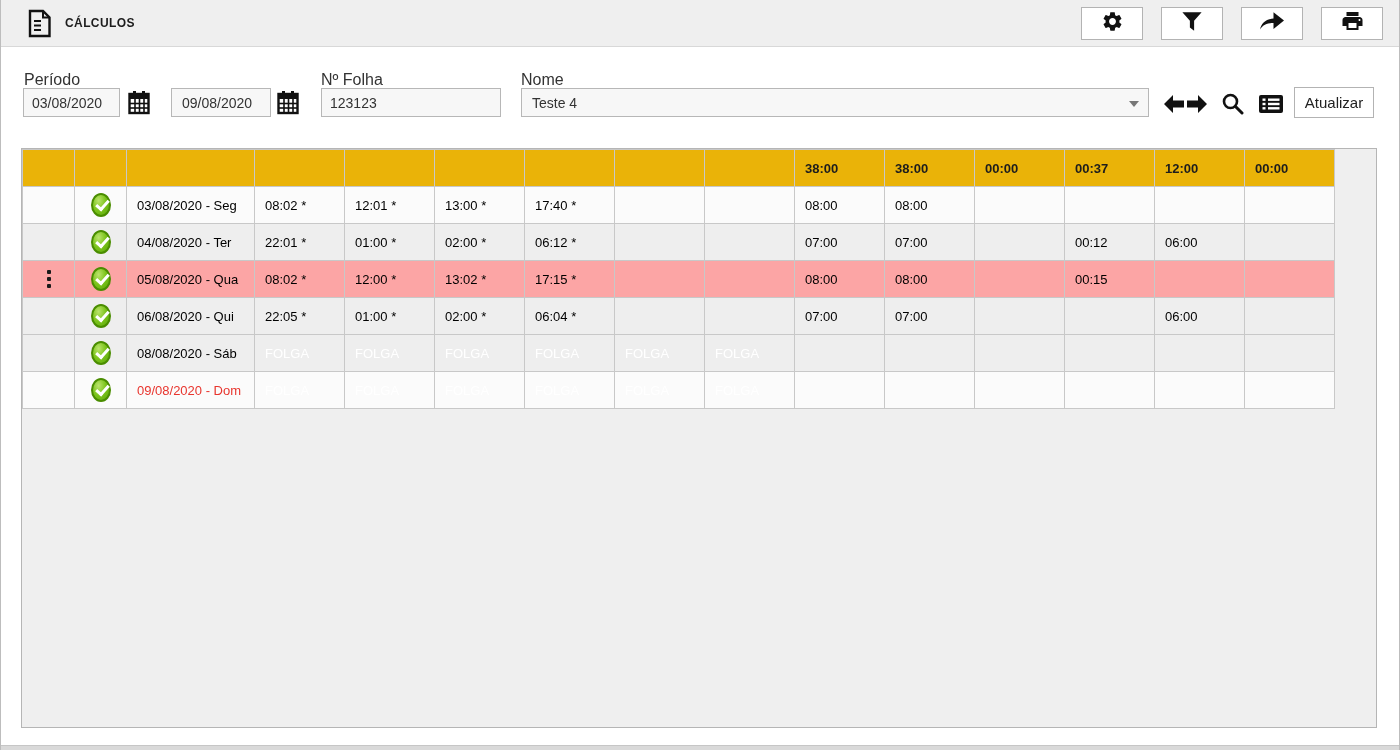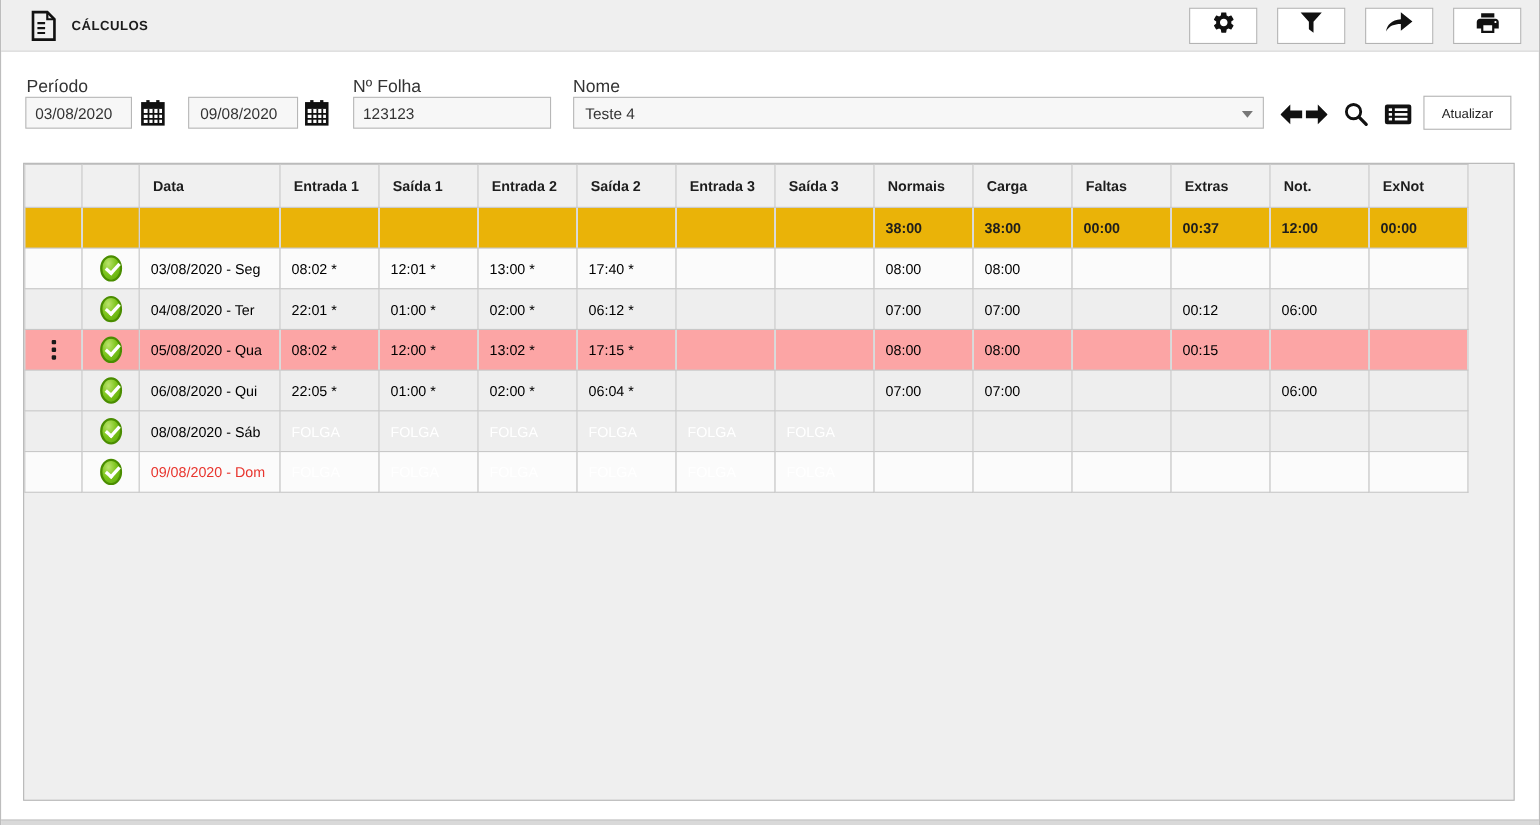--- a/index.html
+++ b/index.html
@@ -41,21 +41,21 @@
   .combo .caret {
     position:absolute; right:9px; top:12px; width:0; height:0;
     border-left:5px solid transparent; border-right:5px solid transparent;
     border-top:6px solid #777;
   }
   .nav-icons { position:absolute; display:flex; align-items:center; gap:14px; }
   .icon-btn { cursor:pointer; display:inline-flex; align-items:center; }
   .btn-atualizar {
     position:absolute; left:1293px; top:87px; width:80px; height:31px;
     background:#fff; border:1px solid #b3b3b3; font-family:"Liberation Sans",sans-serif;
-    font-size:12px; color:#222; cursor:pointer;
+    font-size:15px; color:#222; cursor:pointer;
   }
 
   
   .panel {
     position:absolute; left:20px; top:148px; width:1356px; height:580px;
     background:#efefef; border:1px solid #b5b5b5; overflow:hidden;
   }
   table.grid { border-collapse:collapse; table-layout:fixed; width:1312px; }
   .grid th, .grid td {
     border:1px solid #c8c8c8; height:37px; padding:0 10px;
@@ -219,37 +219,20 @@
         <col style="width:90px">
         <col style="width:90px">
       <col style="width:90px">
         <col style="width:90px">
         <col style="width:90px">
       <col style="width:90px">
         <col style="width:90px">
         <col style="width:90px">
     </colgroup>
     <thead>
-      <tr>
-        <th></th>
-        <th></th>
-        <th>Data</th>
-        <th>Entrada 1</th>
-        <th>Saída 1</th>
-        <th>Entrada 2</th>
-        <th>Saída 2</th>
-        <th>Entrada 3</th>
-        <th>Saída 3</th>
-        <th>Normais</th>
-        <th>Carga</th>
-        <th>Faltas</th>
-        <th>Extras</th>
-        <th>Not.</th>
-        <th>ExNot</th>
-      </tr>
       <tr class="totals">
         <td></td>
           <td></td>
           <td></td>
         <td></td>
           <td></td>
           <td></td>
         <td></td>
           <td></td>
           <td></td>

